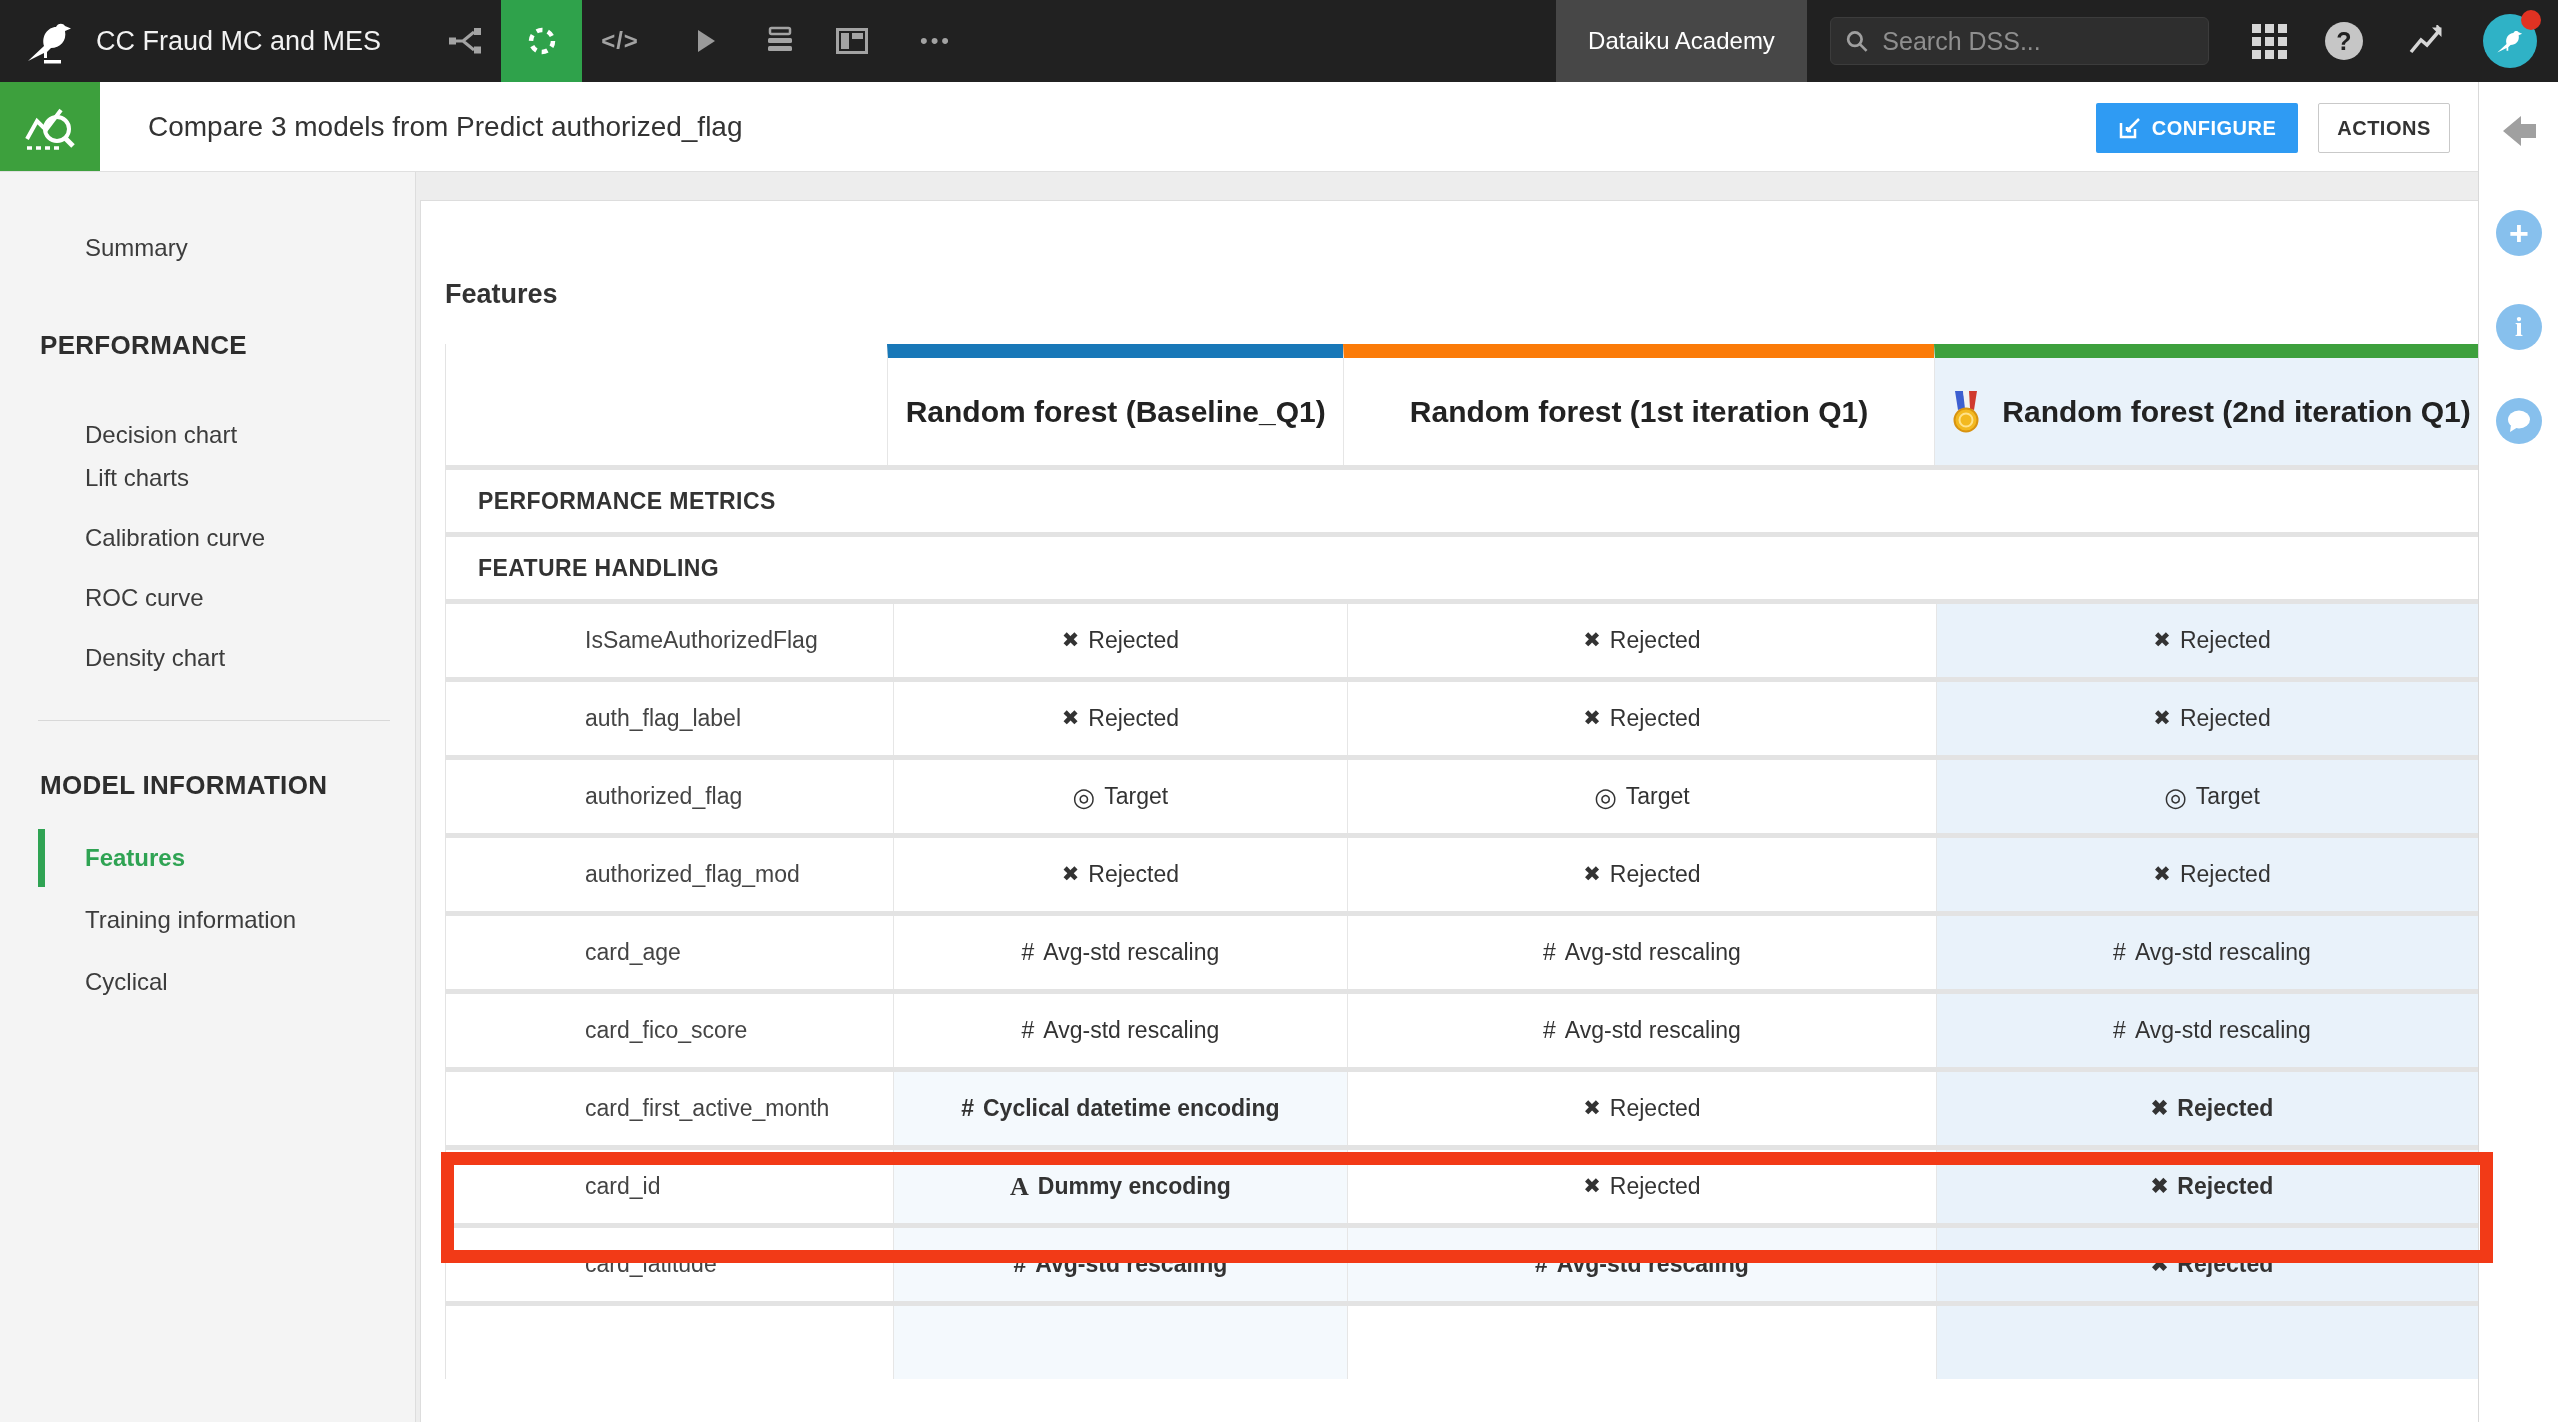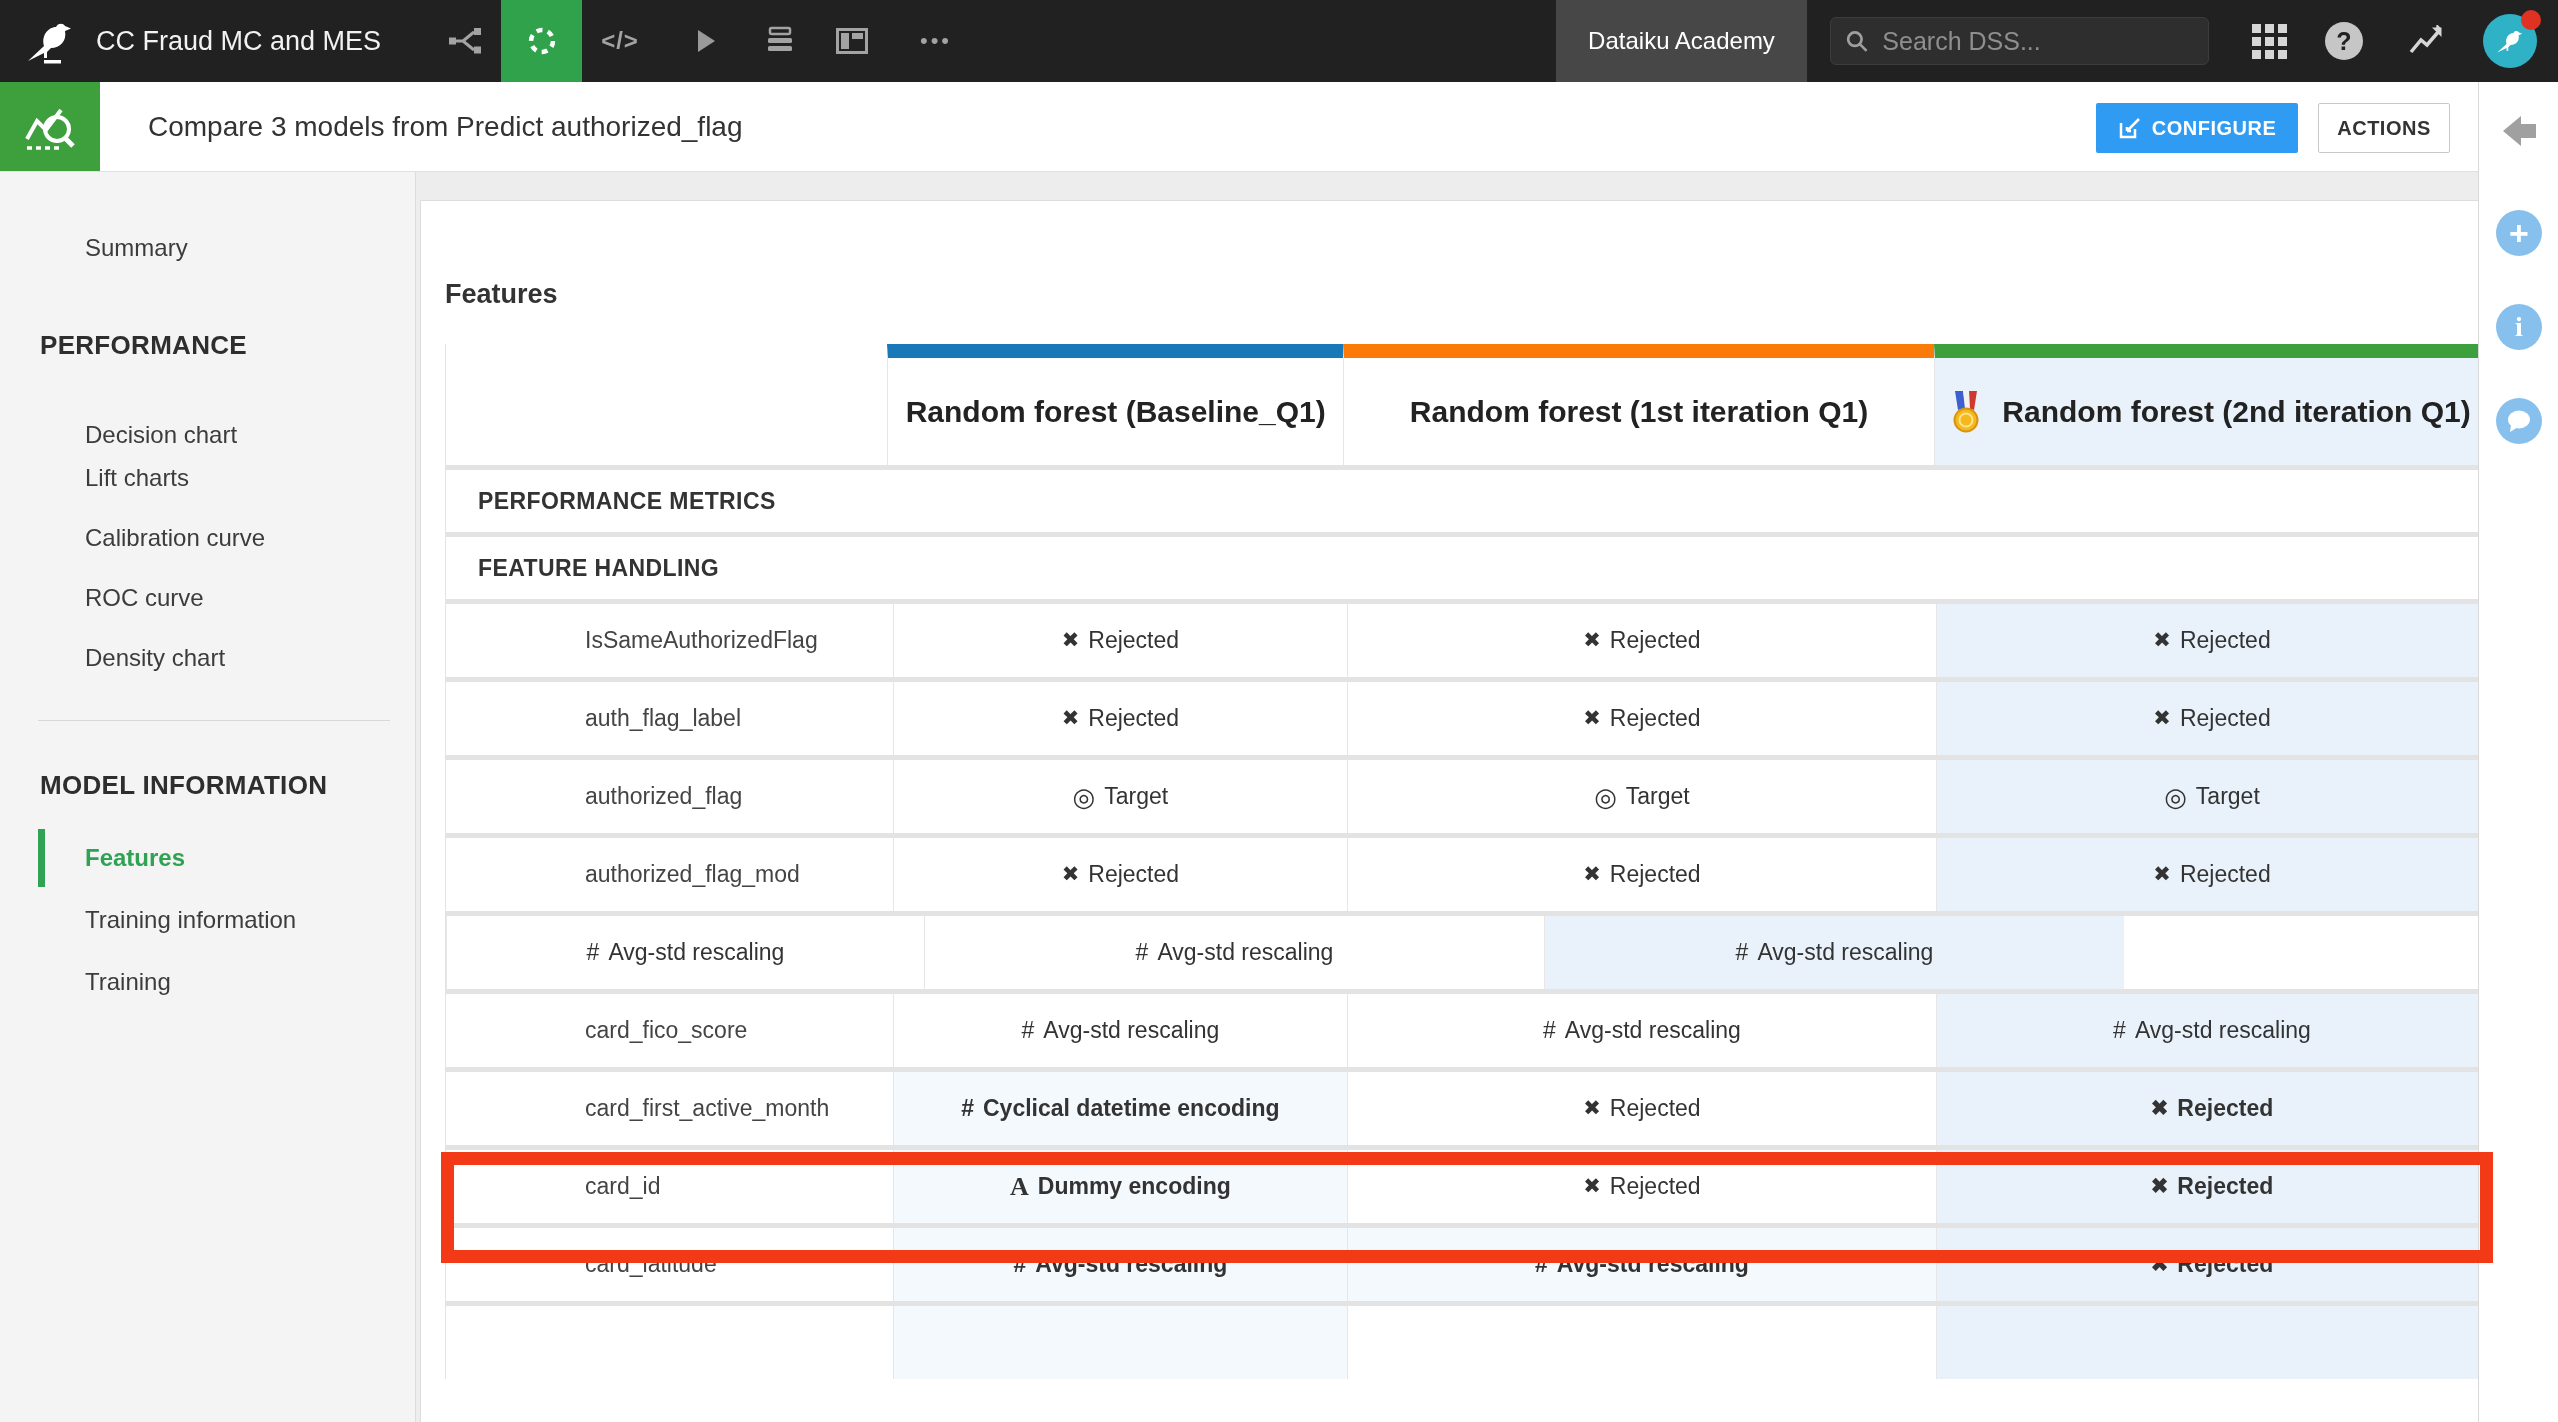--- a/index.html
+++ b/index.html
@@ -231,21 +231,21 @@
 <div class="sb-item" style="top: 63px;">Summary</div>
     <div class="sb-header" style="top: 160px;">PERFORMANCE</div>
     <div class="sb-item" style="top: 250px;">Decision chart</div>
     <div class="sb-item" style="top: 293px;">Lift charts</div>
     <div class="sb-item" style="top: 353px;">Calibration curve</div>
     <div class="sb-item" style="top: 413px;">ROC curve</div>
     <div class="sb-item" style="top: 473px;">Density chart</div>
     <div class="sb-header" style="top: 600px;">MODEL INFORMATION</div>
     <div class="sb-item active" style="top: 673px;">Features</div>
     <div class="sb-item" style="top: 735px;">Training information</div>
-    <div class="sb-item" style="top: 797px;">Training</div>
+    <div class="sb-item" style="top: 797px;">Cyclical</div>
   </div>
 
 <div class="card">
   <div class="card-title">Features</div>
   <div class="cmp-table" id="cmp-table">
       <div class="t-row t-head">
         <div class="t-cell c0"></div>
         <div class="t-cell v c1" style="border-top:14px solid #1878b8;">
           <span>Random forest (Baseline_Q1)</span>
         </div>
@@ -319,20 +319,21 @@
         <div class="t-cell v c2">
           <span class="ic-x">✖</span>
           <span>Rejected</span>
         </div>
         <div class="t-cell v c3 champ">
           <span class="ic-x">✖</span>
           <span>Rejected</span>
         </div>
       </div>
       <div class="t-row data-row">
+        <div class="t-cell c0 lbl">card_age</div>
         <div class="t-cell v c1">
           <span class="ic-num">#</span>
           <span>Avg-std rescaling</span>
         </div>
         <div class="t-cell v c2">
           <span class="ic-num">#</span>
           <span>Avg-std rescaling</span>
         </div>
         <div class="t-cell v c3 champ">
           <span class="ic-num">#</span>

